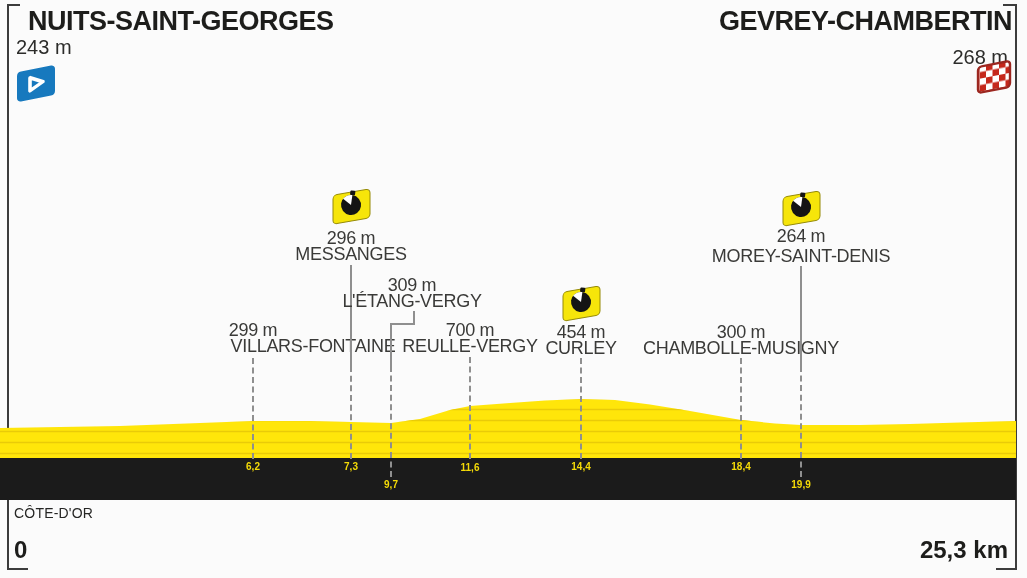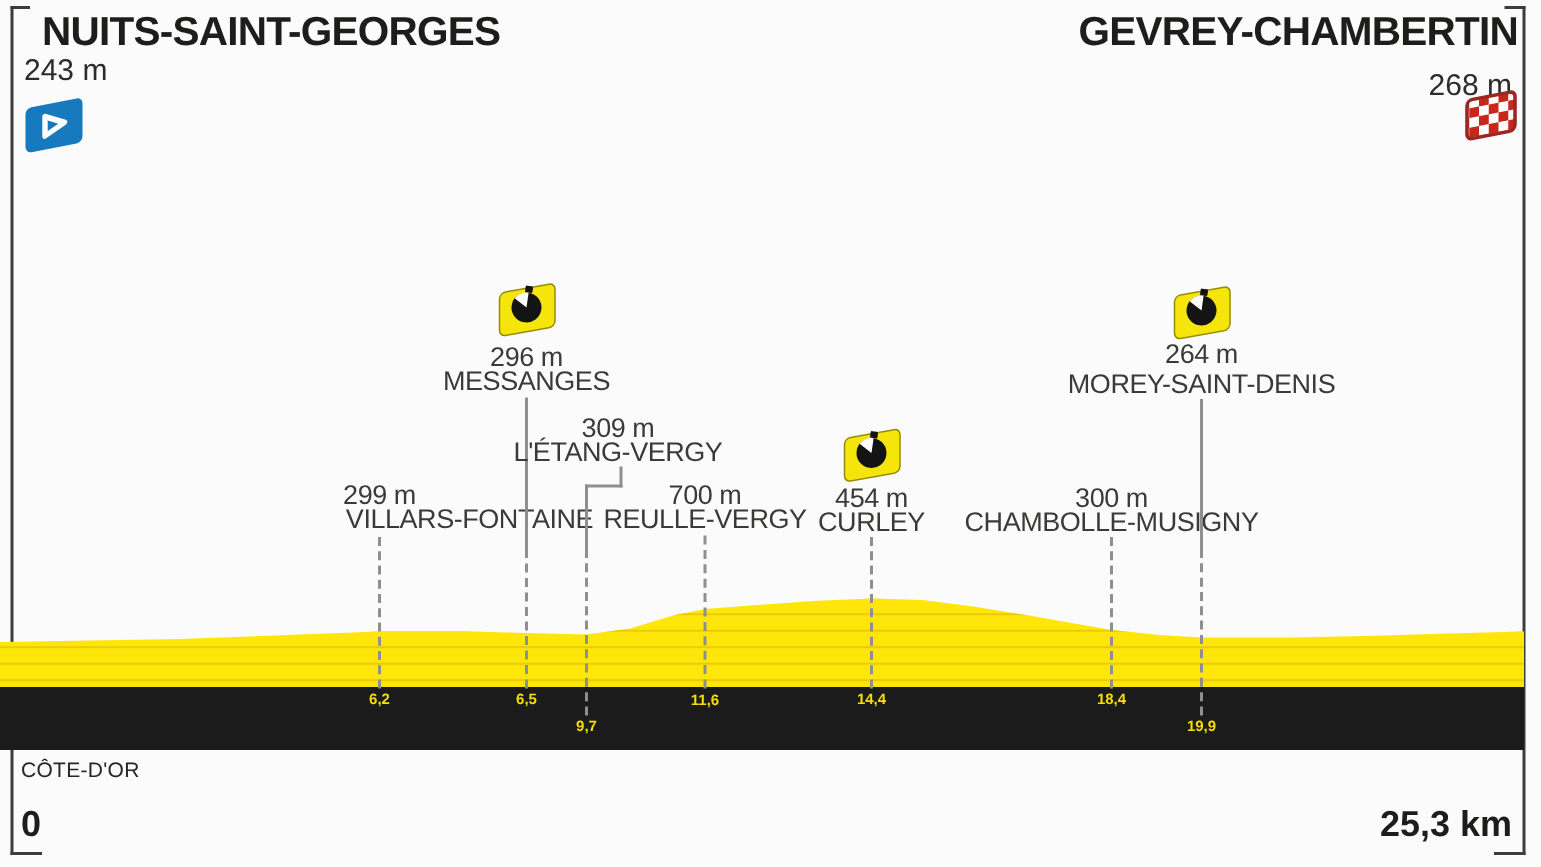--- a/index.html
+++ b/index.html
@@ -157,21 +157,21 @@
       <path d="M22,21 L22,11 A10,10 0 0 0 13.3,16 Z" fill="#ffffff"></path>
     </g>
   </svg>
 </div>
 <div class="abs wp-label" style="left:801px;top:228px;">264 m</div>
 <div class="abs wp-label" style="left:801px;top:248px;">MOREY-SAINT-DENIS</div>
 <div class="abs lead-solid" style="left:800px;top:266px;height:100px;"></div>
 <div class="abs lead-dash" style="left:800px;top:366px;height:111px;"></div>
 
 <div class="abs km-label" style="left:253px;top:461px;">6,2</div>
-<div class="abs km-label" style="left:351px;top:461px;">6,5</div>
+<div class="abs km-label" style="left:351px;top:461px;">7,3</div>
 <div class="abs km-label" style="left:391px;top:479px;">9,7</div>
 <div class="abs km-label" style="left:470px;top:462px;">11,6</div>
 <div class="abs km-label" style="left:581px;top:461px;">14,4</div>
 <div class="abs km-label" style="left:741px;top:461px;">18,4</div>
 <div class="abs km-label" style="left:801px;top:479px;">19,9</div>
 
 <div class="abs region-label" style="left:14px;top:505px;text-align:center;">CÔTE-D'OR</div>
 <div class="abs dist-big" style="left:14px;top:536px;">0</div>
 <div class="abs dist-big right-al" style="right:19px;top:536px;">25,3 km</div>
 

